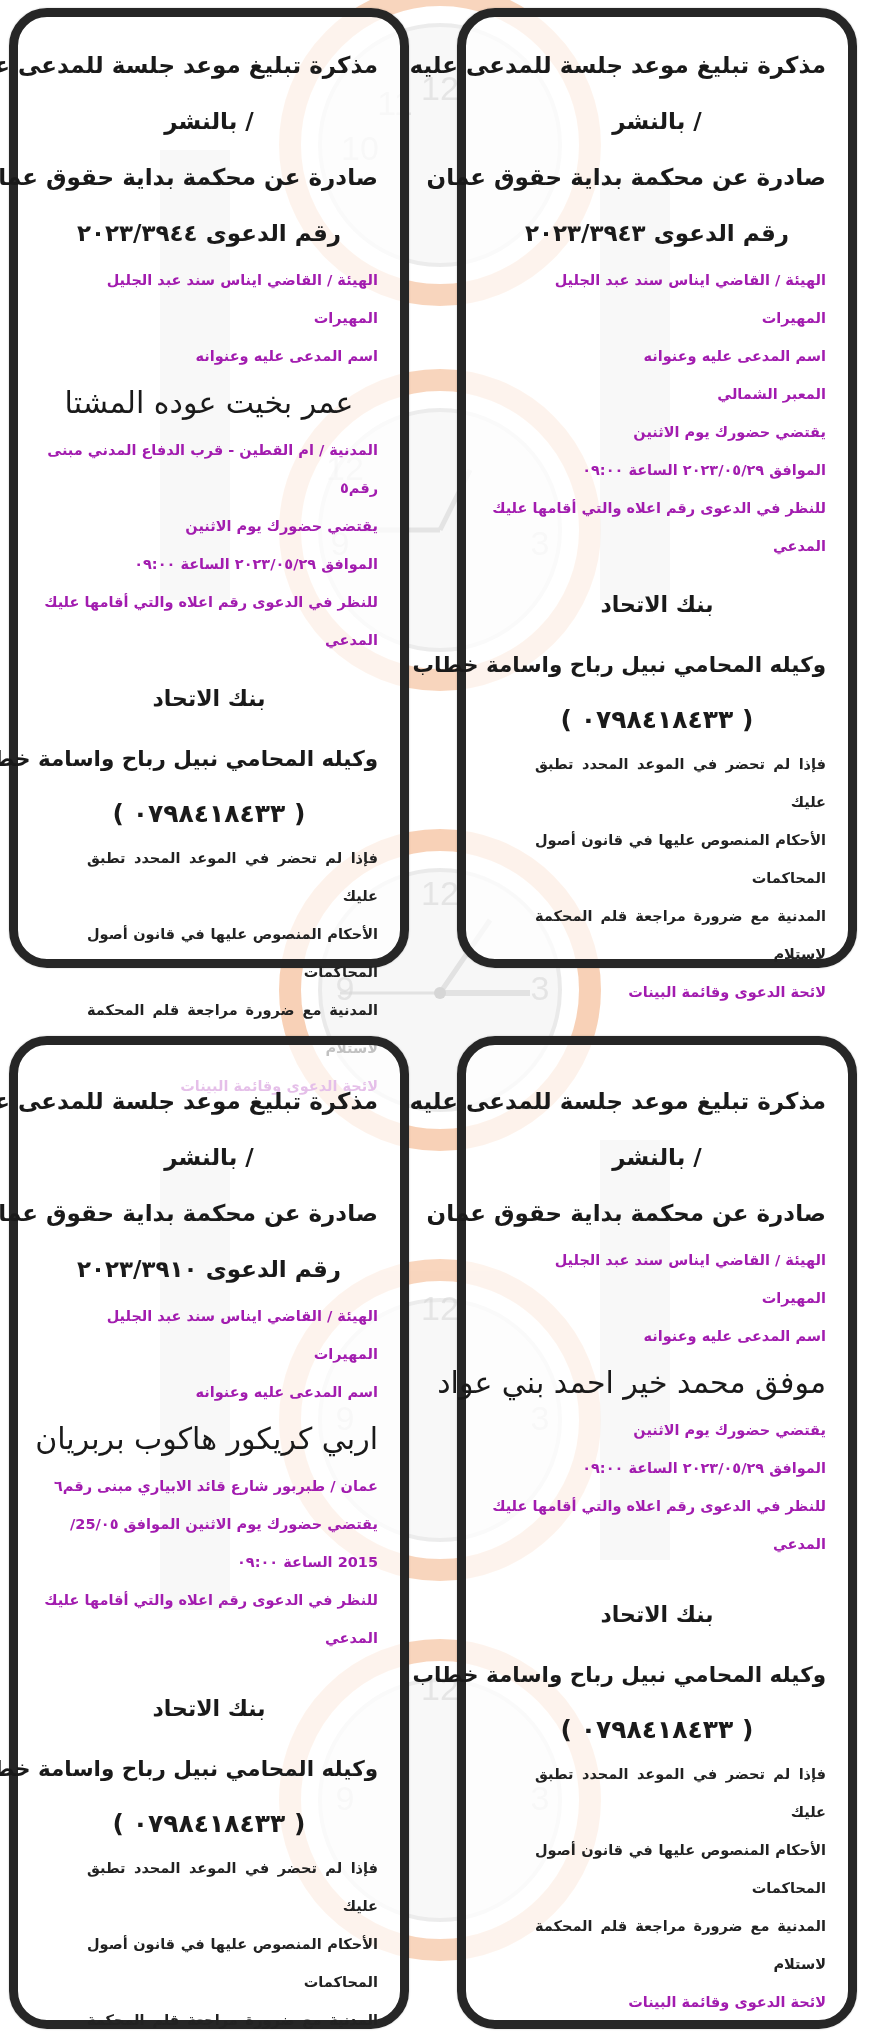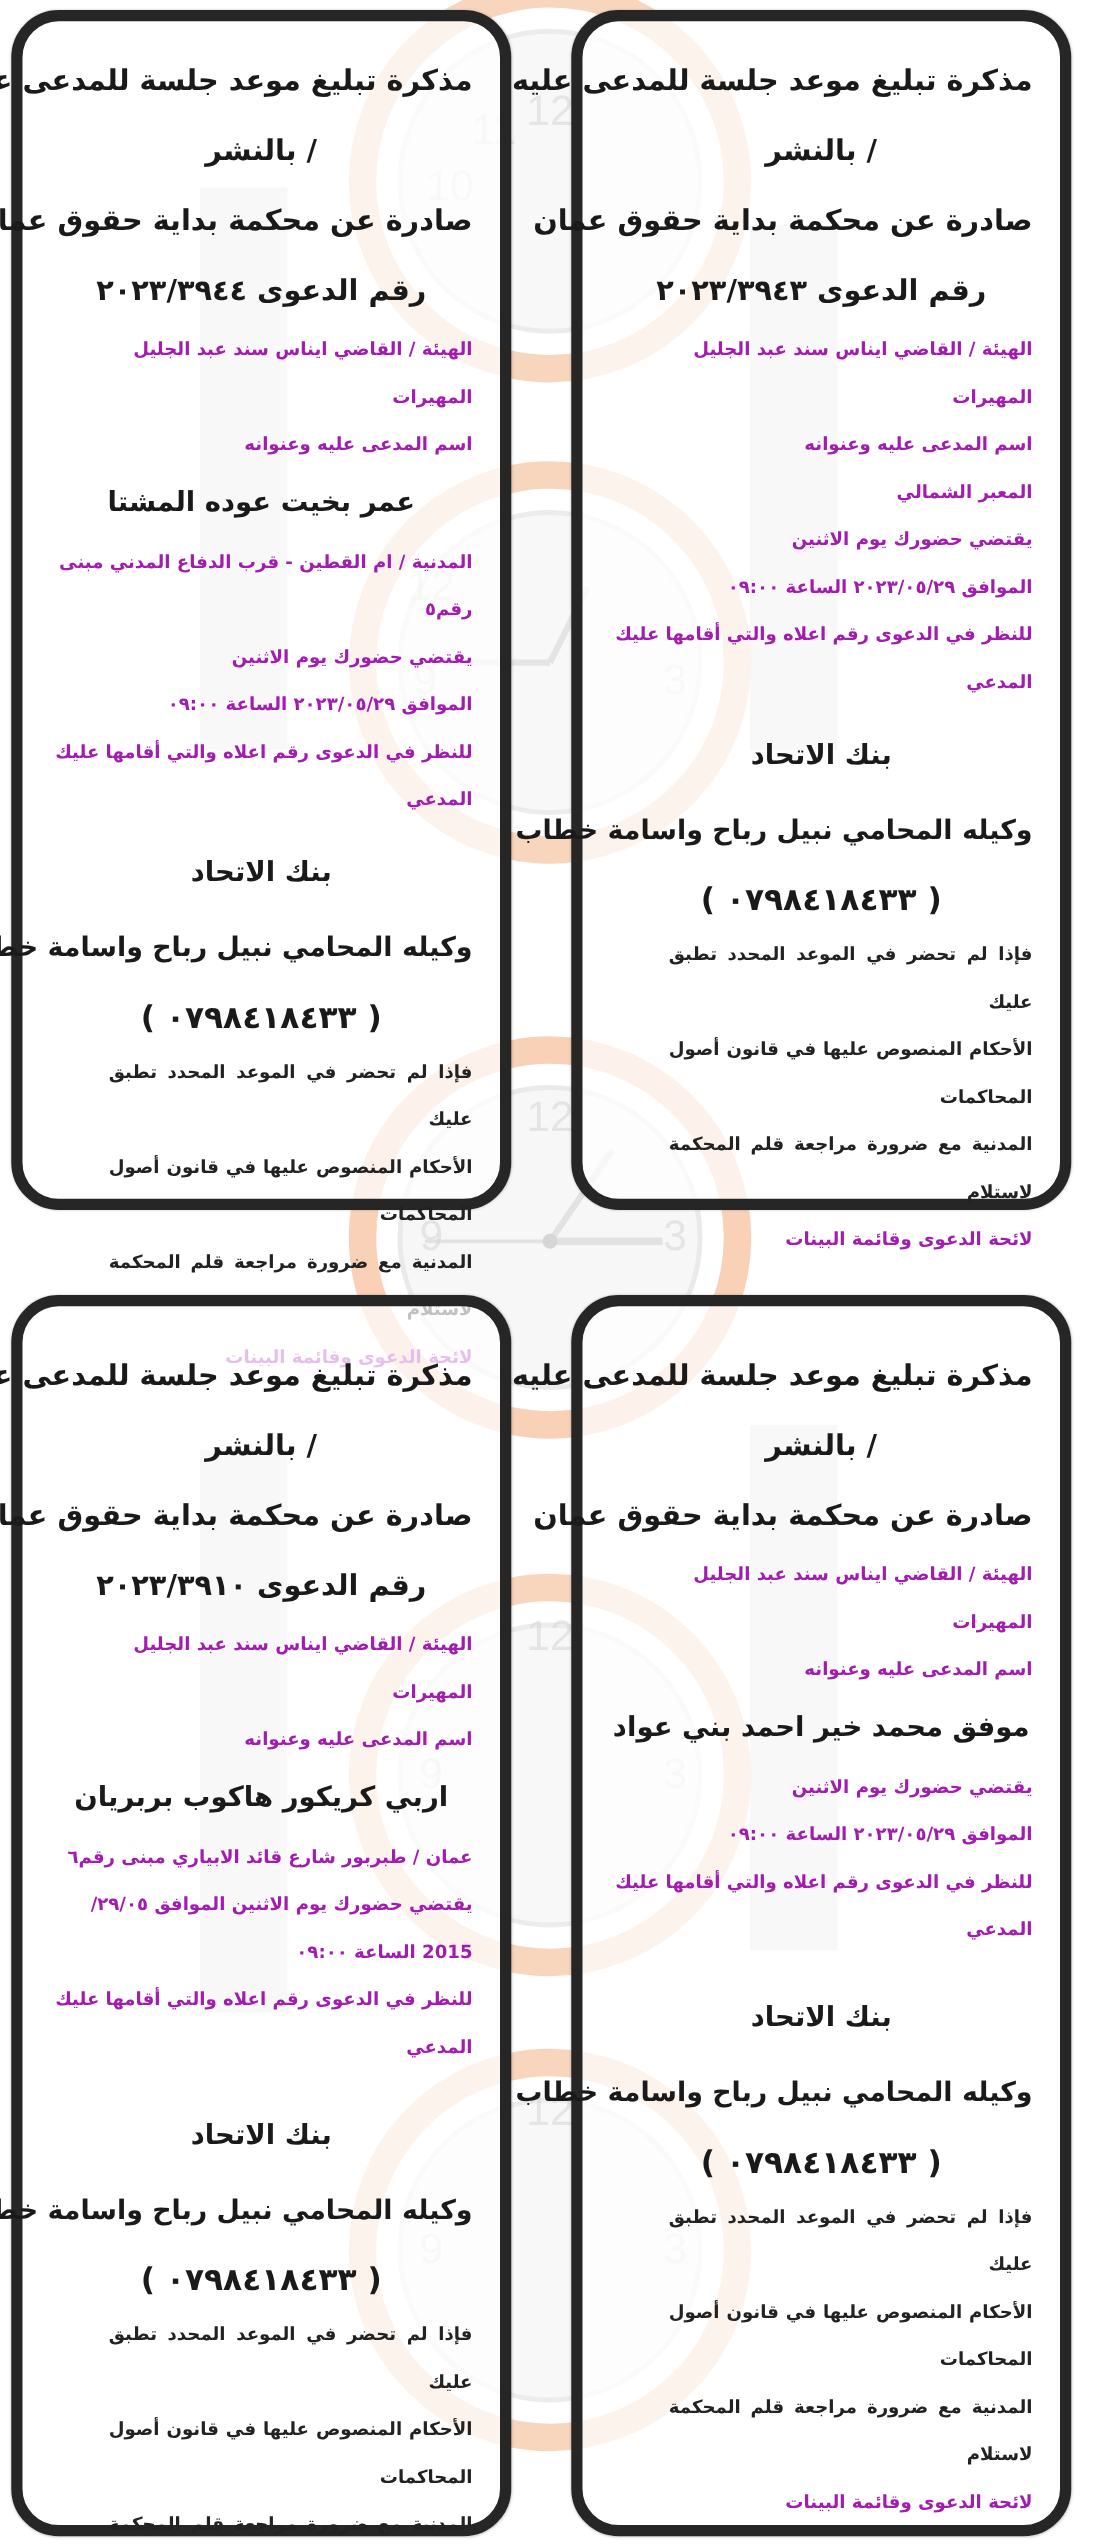--- a/index.html
+++ b/index.html
@@ -49,22 +49,22 @@
       white-space: nowrap;
     }
     .line-body {
       font-size: 14.5px;
       font-weight: bold;
       line-height: 38px;
       text-align: right;
       color: #a21caf;
     }
     .line-name {
-      font-weight: bold;
-      font-size: 22px;
+      font-weight: normal;
+      font-size: 30px;
       line-height: 56px;
       white-space: nowrap;
     }
     .line-bank {
       font-weight: bold;
       font-size: 22px;
       line-height: 60px;
       margin-top: 10px;
     }
     .line-agent {
@@ -218,21 +218,21 @@
 <div class="notice bl">
   <div class="inner" style="top: 28px;">
     <div class="line-head">مذكرة تبليغ موعد جلسة للمدعى عليه</div>
     <div class="line-head">/ بالنشر</div>
     <div class="line-head">صادرة عن محكمة بداية حقوق عمان</div>
     <div class="line-head">رقم الدعوى ٢٠٢٣/٣٩١٠</div>
     <div class="line-body">الهيئة / القاضي ايناس سند عبد الجليل المهيرات</div>
     <div class="line-body">اسم المدعى عليه وعنوانه</div>
     <div class="line-name">اربي كريكور هاكوب بربريان</div>
     <div class="line-body">عمان / طبربور شارع قائد الابياري مبنى رقم٦</div>
-    <div class="line-body">يقتضي حضورك يوم  الاثنين    الموافق ٢٩/٠٥/</div>
+    <div class="line-body">يقتضي حضورك يوم  الاثنين    الموافق 25/٠٥/</div>
     <div class="line-body">2015    الساعة ٠٩:٠٠</div>
     <div class="line-body">للنظر في الدعوى رقم اعلاه والتي أقامها عليك</div>
     <div class="line-body">المدعي</div>
     <div class="line-bank" style="margin-top:22px">بنك الاتحاد</div>
     <div class="line-agent">وكيله المحامي نبيل رباح واسامة خطاب</div>
     <div class="line-phone">( ٠٧٩٨٤١٨٤٣٣ )</div>
     <div class="line-warning">فإذا لم تحضر في الموعد المحدد تطبق عليك</div>
     <div class="line-warning">الأحكام المنصوص عليها في قانون أصول المحاكمات</div>
     <div class="line-warning">المدنية مع ضرورة مراجعة قلم المحكمة لاستلام</div>
     <div class="line-body">لائحة الدعوى وقائمة البينات</div>

